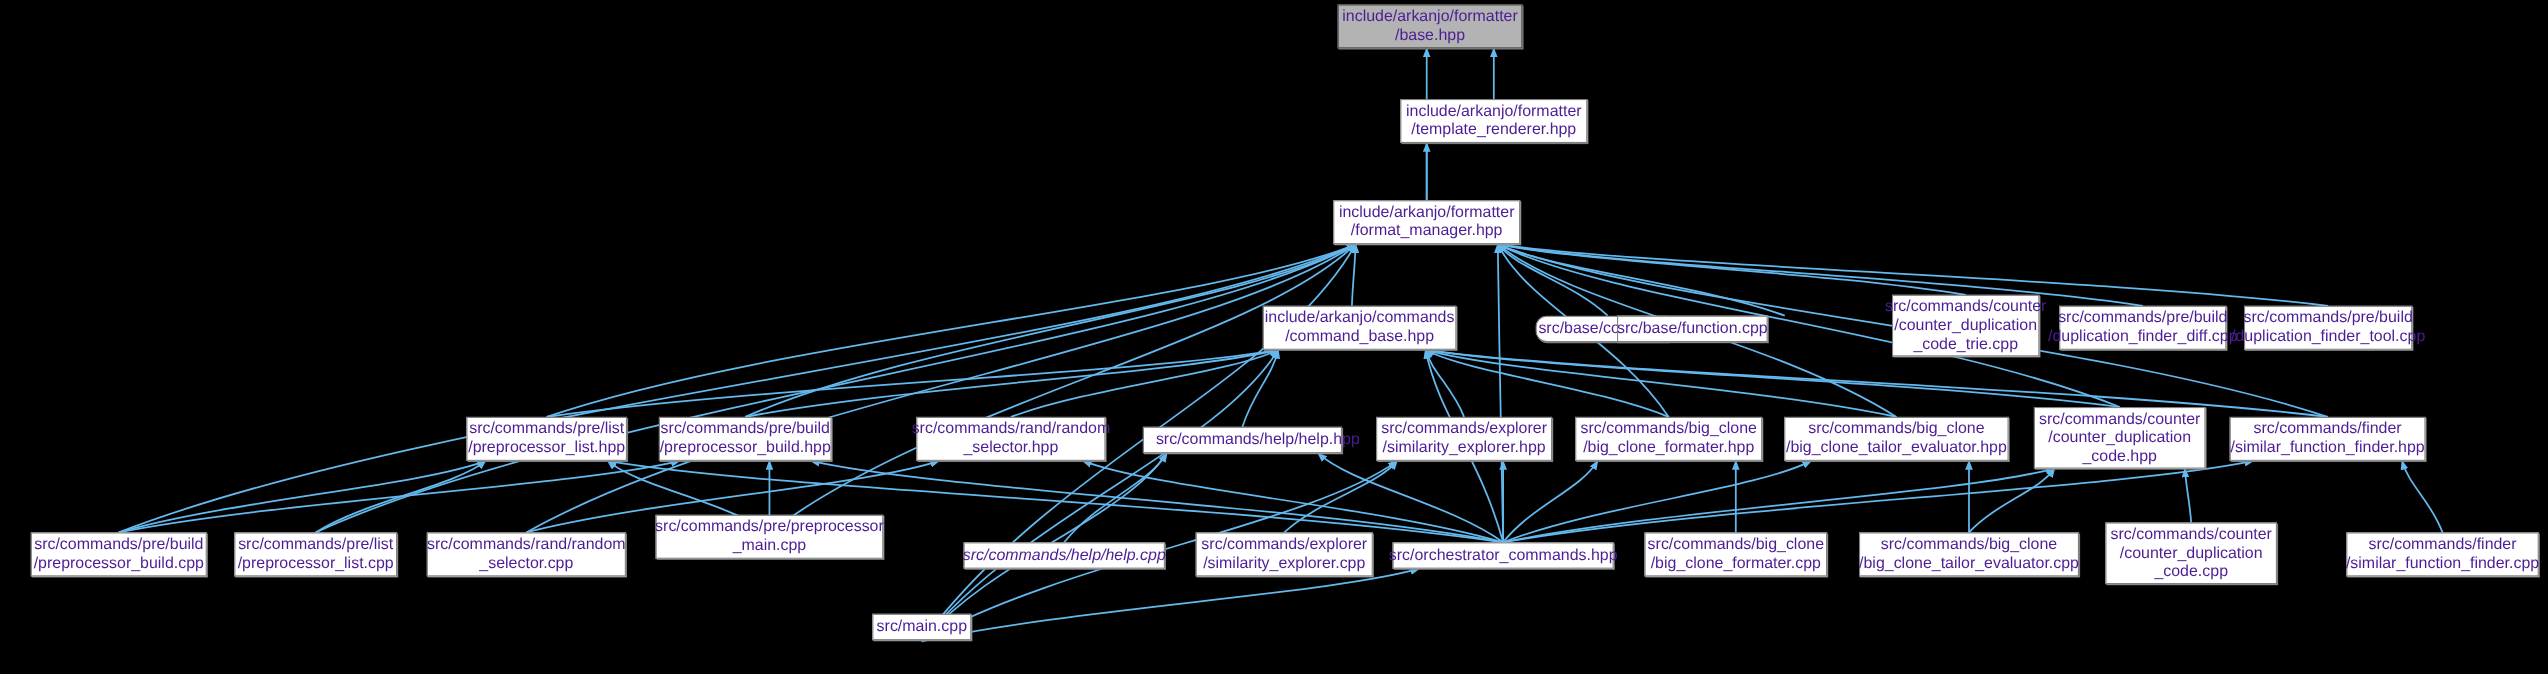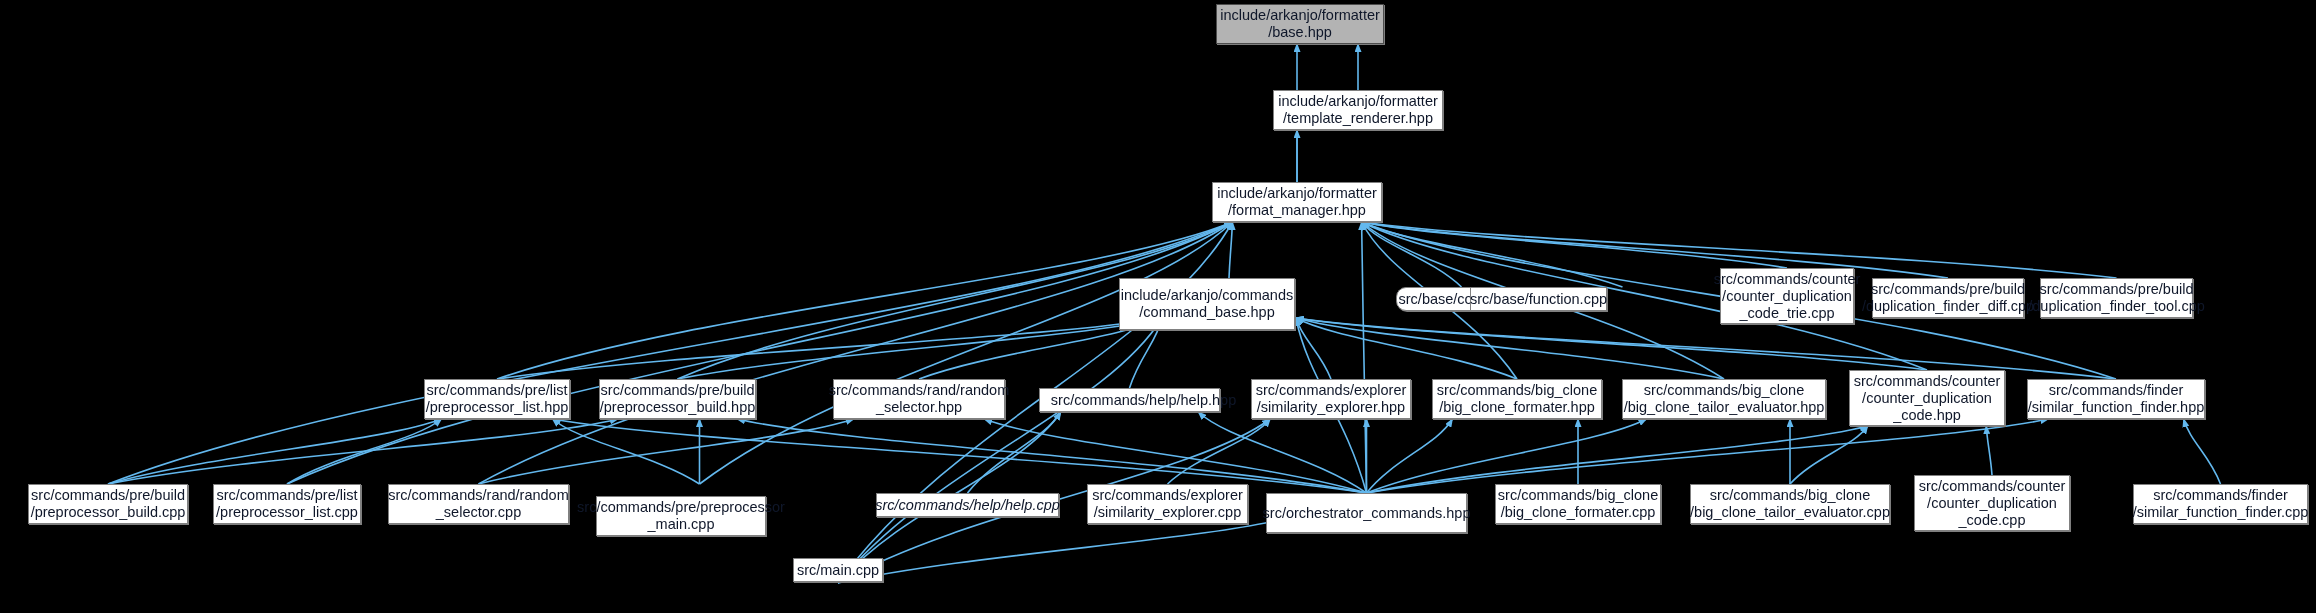--- a/index.html
+++ b/index.html
@@ -10,21 +10,21 @@
     background:#000000;
     font-family:"Liberation Sans", sans-serif;
     overflow:hidden;
   }
   svg#edges{position:absolute;left:0;top:0;width:2316px;height:613px;}
   .node{
     position:absolute;
     box-sizing:border-box;
     border:1px solid #808080;
     background:#ffffff;
-    color:#0f172a;
+    color:#4c1d95;
     display:flex;
     align-items:center;
     justify-content:center;
     text-align:center;
     font-size:14.5px;
     line-height:17px;
     letter-spacing:0px;
     padding:1px 4px;
     white-space:pre-line;
     box-shadow:1px 1px 0 0 #7f7f7f;
@@ -101,21 +101,21 @@
         <path d="M838,583 C973.53,553.3 1208.7384,540.1 1290.12,517" fill="none" stroke="#63b8ee" stroke-width="1.6" marker-end="url(#arrowhead)"></path>
       </g>
   </svg>
   <div id="node-layer">
       <div class="node root" style="left: 1216px; top: 4px; width: 168px; height: 40px;">include/arkanjo/formatter
 /base.hpp</div>
       <div class="node" style="left: 1273px; top: 90px; width: 170px; height: 40px;">include/arkanjo/formatter
 /template_renderer.hpp</div>
       <div class="node" style="left: 1212px; top: 182px; width: 170px; height: 40px;">include/arkanjo/formatter
 /format_manager.hpp</div>
-      <div class="node" style="left: 1119px; top: 278px; width: 176px; height: 52px;">include/arkanjo/commands
+      <div class="node" style="left: 1148px; top: 278px; width: 176px; height: 40px;">include/arkanjo/commands
 /command_base.hpp</div>
       <div class="node" style="left: 1396px; top: 287px; width: 130px; height: 24px; border-radius: 10px;">src/base/config.cpp</div>
       <div class="node" style="left: 1470px; top: 287px; width: 137px; height: 24px;">src/base/function.cpp</div>
       <div class="node" style="left: 1720px; top: 268px; width: 134px; height: 56px;">src/commands/counter
 /counter_duplication
 _code_trie.cpp</div>
       <div class="node" style="left: 1872px; top: 278px; width: 152px; height: 40px;">src/commands/pre/build
 /duplication_finder_diff.cpp</div>
       <div class="node" style="left: 2040px; top: 278px; width: 153px; height: 40px;">src/commands/pre/build
 /duplication_finder_tool.cpp</div>
@@ -136,26 +136,26 @@
 /counter_duplication
 _code.hpp</div>
       <div class="node" style="left: 2027px; top: 379px; width: 178px; height: 40px;">src/commands/finder
 /similar_function_finder.hpp</div>
       <div class="node" style="left: 28px; top: 484px; width: 160px; height: 40px;">src/commands/pre/build
 /preprocessor_build.cpp</div>
       <div class="node" style="left: 213px; top: 484px; width: 148px; height: 40px;">src/commands/pre/list
 /preprocessor_list.cpp</div>
       <div class="node" style="left: 388px; top: 484px; width: 181px; height: 40px;">src/commands/rand/random
 _selector.cpp</div>
-      <div class="node" style="left: 596px; top: 496px; width: 170px; height: 40px;">src/commands/pre/preprocessor
+      <div class="node" style="left: 596px; top: 468px; width: 207px; height: 40px;">src/commands/pre/preprocessor
 _main.cpp</div>
       <div class="node" style="left: 876px; top: 493px; width: 183px; height: 24px; font-style: italic;">src/commands/help/help.cpp</div>
       <div class="node" style="left: 1087px; top: 484px; width: 161px; height: 40px;">src/commands/explorer
 /similarity_explorer.cpp</div>
-      <div class="node" style="left: 1266px; top: 493px; width: 201px; height: 40px;">src/orchestrator_commands.hpp</div>
+      <div class="node" style="left: 1266px; top: 493px; width: 201px; height: 24px;">src/orchestrator_commands.hpp</div>
       <div class="node" style="left: 1495px; top: 484px; width: 166px; height: 40px;">src/commands/big_clone
 /big_clone_formater.cpp</div>
       <div class="node" style="left: 1690px; top: 484px; width: 200px; height: 40px;">src/commands/big_clone
 /big_clone_tailor_evaluator.cpp</div>
       <div class="node" style="left: 1914px; top: 475px; width: 156px; height: 56px;">src/commands/counter
 /counter_duplication
 _code.cpp</div>
       <div class="node" style="left: 2133px; top: 484px; width: 175px; height: 40px;">src/commands/finder
 /similar_function_finder.cpp</div>
       <div class="node" style="left: 793px; top: 558px; width: 90px; height: 24px;">src/main.cpp</div>

